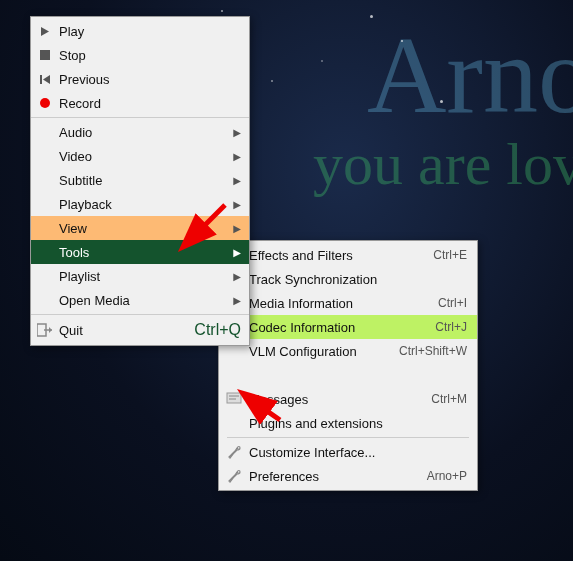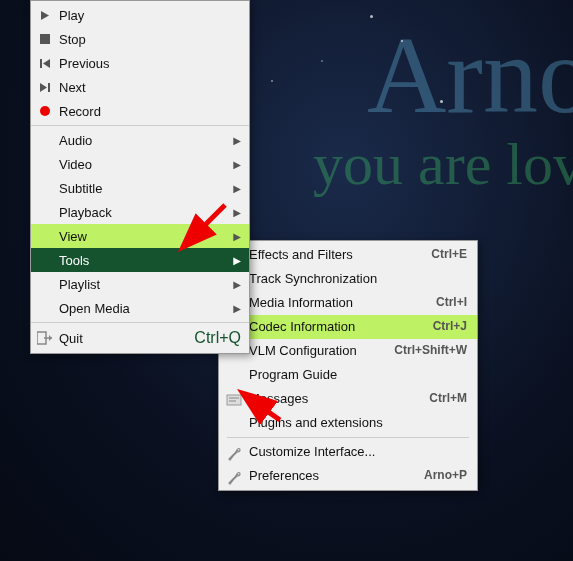--- a/index.html
+++ b/index.html
@@ -47,36 +47,36 @@
       border-radius: 50%;
       opacity: 0.7;
     }
 
     .main-menu {
       background: #f0f0f0;
       border: 1px solid #999;
       box-shadow: 2px 2px 8px rgba(0,0,0,0.4);
       min-width: 220px;
       padding: 2px 0;
-      margin-top: 0;
+      margin-top: 16px;
     }
 
     .menu-item {
       display: flex;
       align-items: center;
       padding: 4px 8px 4px 28px;
       cursor: pointer;
       position: relative;
       color: #111;
       white-space: nowrap;
       min-height: 24px;
       gap: 6px;
     }
     .menu-item.highlighted {
-      background: #bef264;
+      background: #fdba74;
     }
     .menu-item .icon-slot {
       position: absolute;
       left: 5px;
       width: 18px;
       height: 18px;
       display: flex;
       align-items: center;
       justify-content: center;
     }
@@ -103,21 +103,21 @@
       box-shadow: 2px 2px 8px rgba(0,0,0,0.4);
       min-width: 260px;
       padding: 2px 0;
       position: absolute;
       left: 218px;
       top: 240px;
     }
 
     .submenu-item {
       display: flex;
-      align-items: flex-start;
+      align-items: center;
       padding: 4px 10px 4px 30px;
       cursor: pointer;
       color: #111;
       white-space: nowrap;
       min-height: 24px;
       position: relative;
       gap: 20px;
     }
     .submenu-item:hover, .submenu-item.highlighted {
       background: #cce4ff;
@@ -128,21 +128,20 @@
       width: 20px;
       height: 20px;
       display: flex;
       align-items: center;
       justify-content: center;
     }
     .submenu-item .shortcut {
       margin-left: auto;
       color: #555;
       font-size: 12px;
-      font-weight: bold;
     }
     .icon-stop { display: inline-block; width: 10px; height: 10px; background: #555; }
     .icon-record { display: inline-block; width: 10px; height: 10px; background: #e00; border-radius: 50%; }
     .icon-info {
       display: inline-flex; align-items: center; justify-content: center;
       width: 16px; height: 16px; background: #3a7fc1; border-radius: 50%;
       color: white; font-size: 11px; font-weight: bold; font-family: serif;
     }
 
     
@@ -198,29 +197,20 @@
   <div class="menu-item">
     <span class="icon-slot">
       <svg width="12" height="11" viewBox="0 0 12 11">
           <polygon points="11,1 4,5.5 11,10" fill="#555"></polygon>
           <rect x="1" y="1" width="2" height="9" fill="#555"></rect>
         </svg>
     </span>
     <span>Previous</span>
   </div>
 
-  <div class="menu-item">
-    <span class="icon-slot">
-      <svg width="12" height="11" viewBox="0 0 12 11">
-          <polygon points="1,1 8,5.5 1,10" fill="#555"></polygon>
-          <rect x="9" y="1" width="2" height="9" fill="#555"></rect>
-        </svg>
-    </span>
-    <span>Next</span>
-  </div>
 
   <div class="menu-item">
     <span class="icon-slot">
       <span class="icon-record"></span>
     </span>
     <span>Record</span>
   </div>
 
   <div class="menu-separator"></div>
 
@@ -322,21 +312,20 @@
   </div>
 
   <div class="submenu-item">
     <span class="icon-slot"></span>
     <span>VLM Configuration</span>
     <span class="shortcut">Ctrl+Shift+W</span>
   </div>
 
   <div class="submenu-item">
     <span class="icon-slot"></span>
-    <span>Program Guide</span>
   </div>
 
   <div class="submenu-item">
     <span class="icon-slot">
       <svg width="16" height="14" viewBox="0 0 16 14">
         <rect x="1" y="1" width="14" height="10" fill="#ddd" stroke="#999" stroke-width="1"></rect>
         <line x1="3" y1="4" x2="13" y2="4" stroke="#888" stroke-width="1"></line>
         <line x1="3" y1="7" x2="10" y2="7" stroke="#888" stroke-width="1"></line>
       </svg>
     </span>

